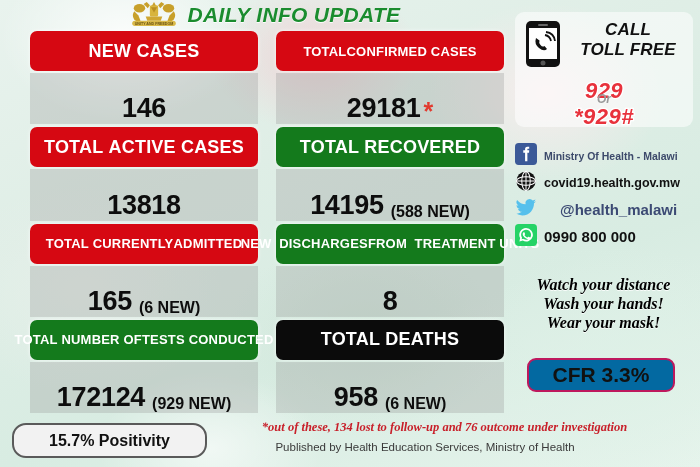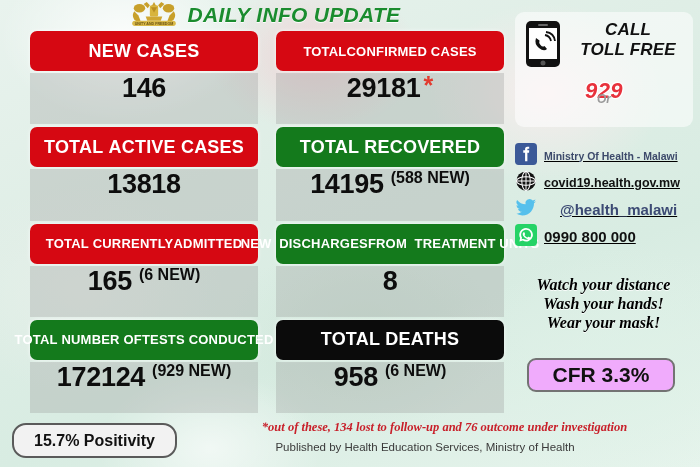--- a/index.html
+++ b/index.html
@@ -86,21 +86,21 @@
     box-shadow: 0 0 4px rgba(255,255,255,.7);
   }
   .card-head.two-line { font-size: 13px; }
   .head-red   { background: #d60812; }
   .head-green { background: #147a1c; }
   .head-black { background: #0b0b0b; }
 
   .card-value {
     flex: 1;
     display: flex;
-    align-items: flex-start;
+    align-items: flex-end;
     justify-content: center;
     gap: 7px;
     background: rgba(150,150,150,.30);
     color: #0d0d0d;
     font-weight: bold;
     margin-top: 2px;
   }
   .big-num  { font-size: 27px; letter-spacing: -.3px; }
   .sub-num  { font-size: 16px; font-weight: bold; }
   .asterisk { color: #e23a2e; font-size: 25px; line-height: 1; margin-left: -4px; }
@@ -132,52 +132,52 @@
     letter-spacing: .5px;
   }
   #toll-num-1 { top: 66px; }
   #toll-or {
     position: absolute; left: 0; top: 80px; width: 178px;
     text-align: center; font-size: 12px; font-style: italic;
     color: #9a9a9a; font-weight: bold;
   }
   #toll-num-2 { top: 92px; }
 
-  #social { position: absolute; left: 8px; top: 142px; width: 185px; text-decoration: underline; }
+  #social { position: absolute; left: 8px; top: 142px; width: 185px; }
   .social-row { display: flex; align-items: center; gap: 7px; height: 27px; }
   .social-ico { width: 22px; height: 22px; flex: 0 0 auto; }
   .social-txt { font-weight: bold; white-space: nowrap; }
   #fb-text  { font-size: 10.5px; color: #3d4a6b; }
   #web-text { font-size: 12.5px; color: #111; }
   #tw-text  { font-size: 15px; color: #3c4a74; margin-left: 16px; }
   #wa-text  { font-size: 15px; color: #111; }
 
   #slogan {
     position: absolute; left: 0; top: 275px; width: 193px;
     text-align: center;
     font-family: "Liberation Serif", serif;
     font-weight: bold; font-style: italic;
     font-size: 16px; line-height: 19px;
     color: #000000;
     text-shadow: 0 1px 0 rgba(255,255,255,.8);
   }
   #cfr-box {
     position: absolute; left: 20px; top: 358px;
     width: 148px; height: 34px;
-    background: #f0abfc;
-    border: 2px solid #737373;
+    background: #0369a1;
+    border: 2px solid #be185d;
     border-radius: 9px;
     display: flex; align-items: center; justify-content: center;
     font-size: 21px; font-weight: bold; color: #111;
   }
 
   
   #positivity-box {
     position: absolute; left: 12px; top: 423px;
-    width: 165px; height: 35px;
+    width: 195px; height: 35px;
     background: #f2f2f2;
     border: 2px solid #5a5a5a;
     border-radius: 14px;
     display: flex; align-items: center; justify-content: center;
     font-size: 16px; font-weight: bold; color: #111;
   }
   #footnote {
     position: absolute; left: 187px; top: 420px; width: 515px;
     text-align: center;
     font-family: "Liberation Serif", serif;
@@ -306,20 +306,21 @@
       <rect x="4" y="8" width="28" height="31" fill="#fff"></rect>
       <rect x="13" y="4" width="10" height="2" rx="1" fill="#666"></rect>
       <circle cx="18" cy="43" r="2.5" fill="#555"></circle>
       <path d="M11 18 q-2 6 3 10 q5 4 8 1 l-2.5-3 q-2 1.5-4-1 q-2-2.5-1-4.5 Z" fill="#111"></path>
       <path d="M20 15 q5 1 6 6" stroke="#111" stroke-width="1.8" fill="none"></path>
       <path d="M21 12 q8 1 9 9" stroke="#111" stroke-width="1.8" fill="none"></path>
     </svg>
     <div id="toll-label"><span>CALL</span><br><span>TOLL FREE</span></div>
     <div id="toll-num-1" class="toll-number">929</div>
     <div id="toll-or">Or</div>
+    <div id="toll-num-2" class="toll-number">*929#</div>
   </div>
 
   <div id="social">
       <div class="social-row">
         <span><svg class="social-ico" viewBox="0 0 24 24">
             <rect width="24" height="24" rx="4" fill="#3b5998"></rect>
             <path d="M15.5 8h-2v-1.2c0-.5.3-.6.6-.6h1.4V4h-2c-2 0-2.5 1.5-2.5 2.5V8H9v2.5h2V20h2.5v-9.5h1.8Z" fill="#fff"></path>
           </svg></span>
         <span class="social-txt" id="fb-text">Ministry Of Health - Malawi</span>
       </div>

